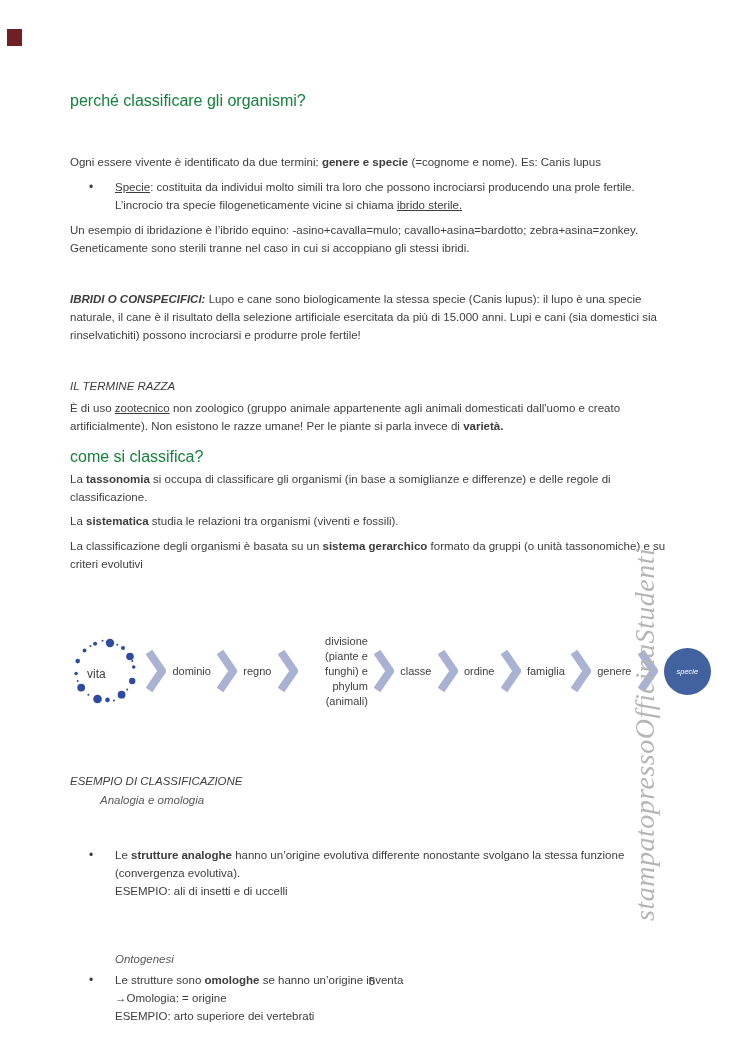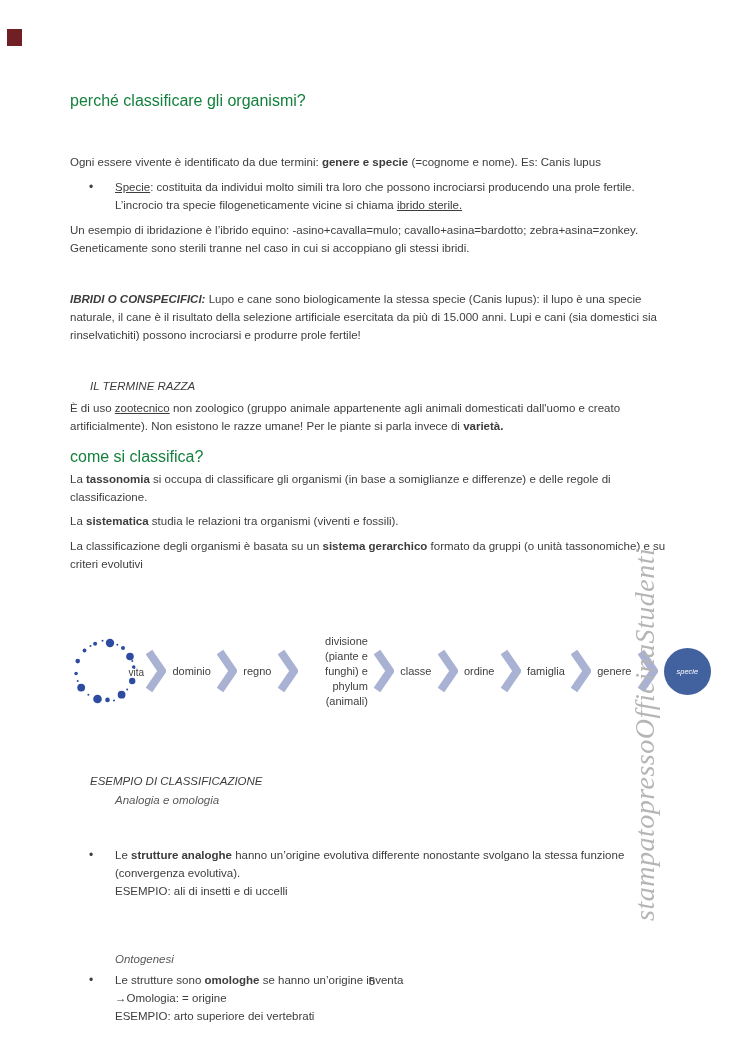--- a/index.html
+++ b/index.html
@@ -2,38 +2,38 @@
 <html><head>
 <meta charset="utf-8">
 <style>
   html,body{margin:0;padding:0;}
   body{width:744px;height:1052px;background:#ffffff;position:relative;
        font-family:"Liberation Sans",sans-serif;color:#3d3d3d;overflow:hidden;}
   .abs{position:absolute;left:70px;width:612px;}
   .txt{font-size:11.5px;line-height:18px;color:#3d3d3d;}
   .h1{font-size:16px;line-height:21px;font-weight:400;color:#15803d;}
   .b{font-weight:bold;}
-  .i{font-style:italic;margin-left:20px;}
+  .i{font-style:italic;}
   .bi{font-weight:bold;font-style:italic;}
   .u{text-decoration:underline;}
   .link{color:#85a0c8;cursor:pointer;}
   .sublabel{color:#595959;font-style:italic;}
   .bullet{padding-left:45px;position:relative;box-sizing:border-box;}
   .bullet::before{content:"\2022";position:absolute;left:19px;top:0;
                   font-size:12px;color:#3d3d3d;}
   .corner-mark{position:absolute;left:7px;top:29px;width:15px;height:17px;
                background:#701f24;}
   
   .diagram{position:absolute;left:70px;top:628px;width:641px;height:86px;
            display:flex;align-items:center;justify-content:space-between;}
   .dstep{font-size:11px;line-height:15px;color:#404040;text-align:right;}
   .dstep.wide{width:64px;}
   .vita-node{position:relative;width:70px;height:70px;flex:0 0 auto;}
-  .vita-label{position:absolute;left:4px;top:31px;width:70px;text-align:right;
-              font-size:10px;color:#404040;}
+  .vita-label{position:absolute;left:17px;top:31px;width:70px;text-align:left;
+              font-size:12px;color:#404040;}
   .chev{flex:0 0 auto;}
   .specie-node{width:47px;height:47px;border-radius:50%;background:#41619f;
                color:#ffffff;display:flex;align-items:center;justify-content:center;
                font-size:7.5px;font-style:italic;flex:0 0 auto;}
   .watermark{position:absolute;left:629px;top:921px;transform:rotate(-90deg);
              transform-origin:0 0;white-space:nowrap;
              font-family:"Liberation Serif",serif;font-style:italic;
              font-size:28px;color:#b5b5b5;letter-spacing:0.5px;z-index:5;}
   .pagenum{position:absolute;left:0;top:975px;width:744px;text-align:center;
            font-size:11.5px;color:#3d3d3d;}
@@ -151,21 +151,21 @@
     <svg class="chev" width="20" height="46" viewBox="0 0 20 46">
         <path d="M3 4 L16 23 L3 42" fill="none" stroke="#aab2d4" stroke-width="8"></path>
       </svg>
     <div class="specie-node">
       <span>specie</span>
     </div>
   </div>
 
   <div class="abs txt i" style="top:772px">ESEMPIO DI CLASSIFICAZIONE</div>
 
-  <div class="abs txt sublabel" style="top:791px;left:115px;width:560px">Analogia e omologia</div>
+  <div class="abs txt sublabel" style="top:791px;left:100px;width:560px">Analogia e omologia</div>
 
   <div class="abs txt bullet" style="top:810px">
     <span>Le </span><span class="b">strutture analoghe</span><span> hanno un’origine evolutiva differente nonostante svolgano la stessa funzione (convergenza evolutiva).</span>
     <div>ESEMPIO: ali di insetti e di uccelli</div>
   </div>
 
   <div class="abs txt bullet" style="top:881px">
     <span>Le strutture sono </span><span class="b">omologhe</span><span> se hanno un’origine inventa</span>
     <div>→Omologia: = origine</div>
     <div>ESEMPIO: arto superiore dei vertebrati</div>

